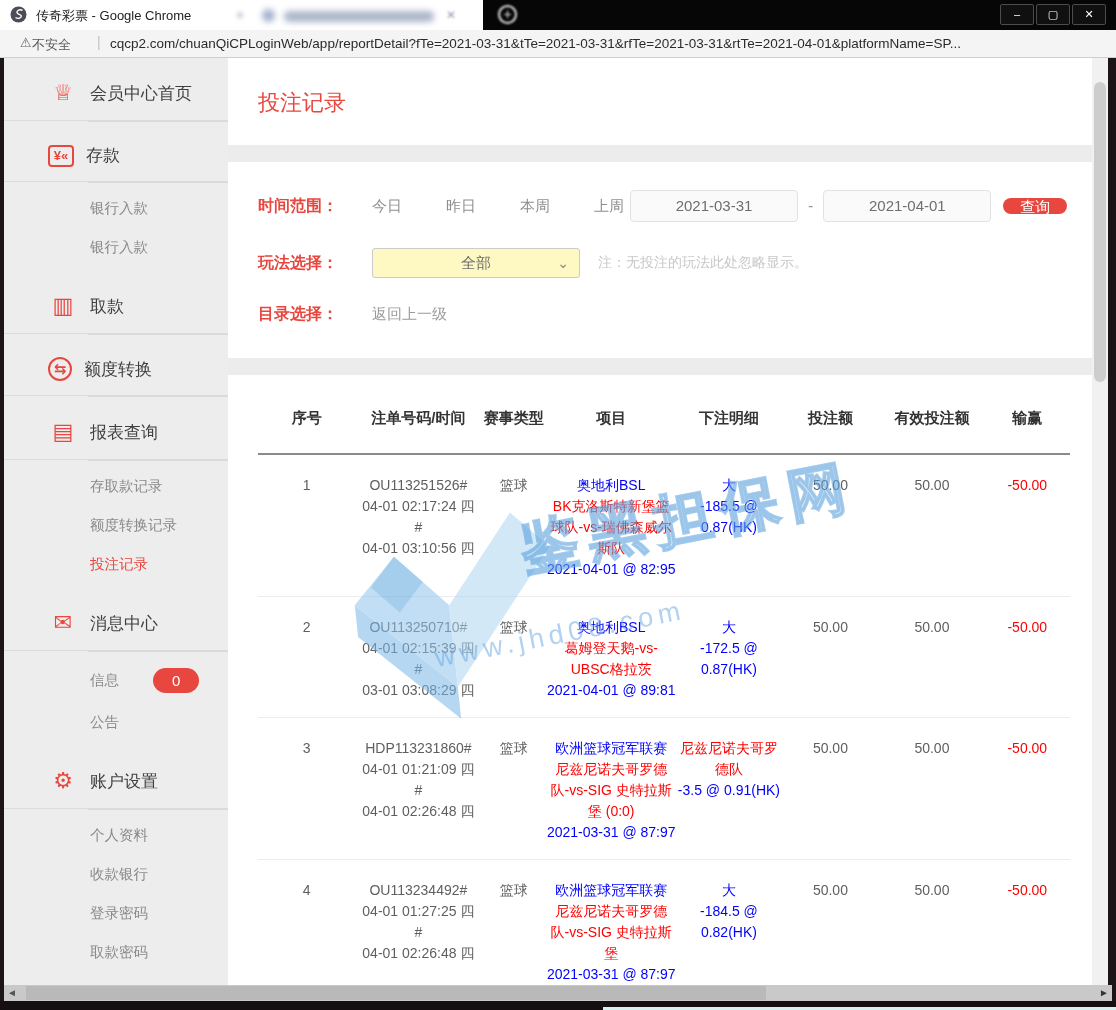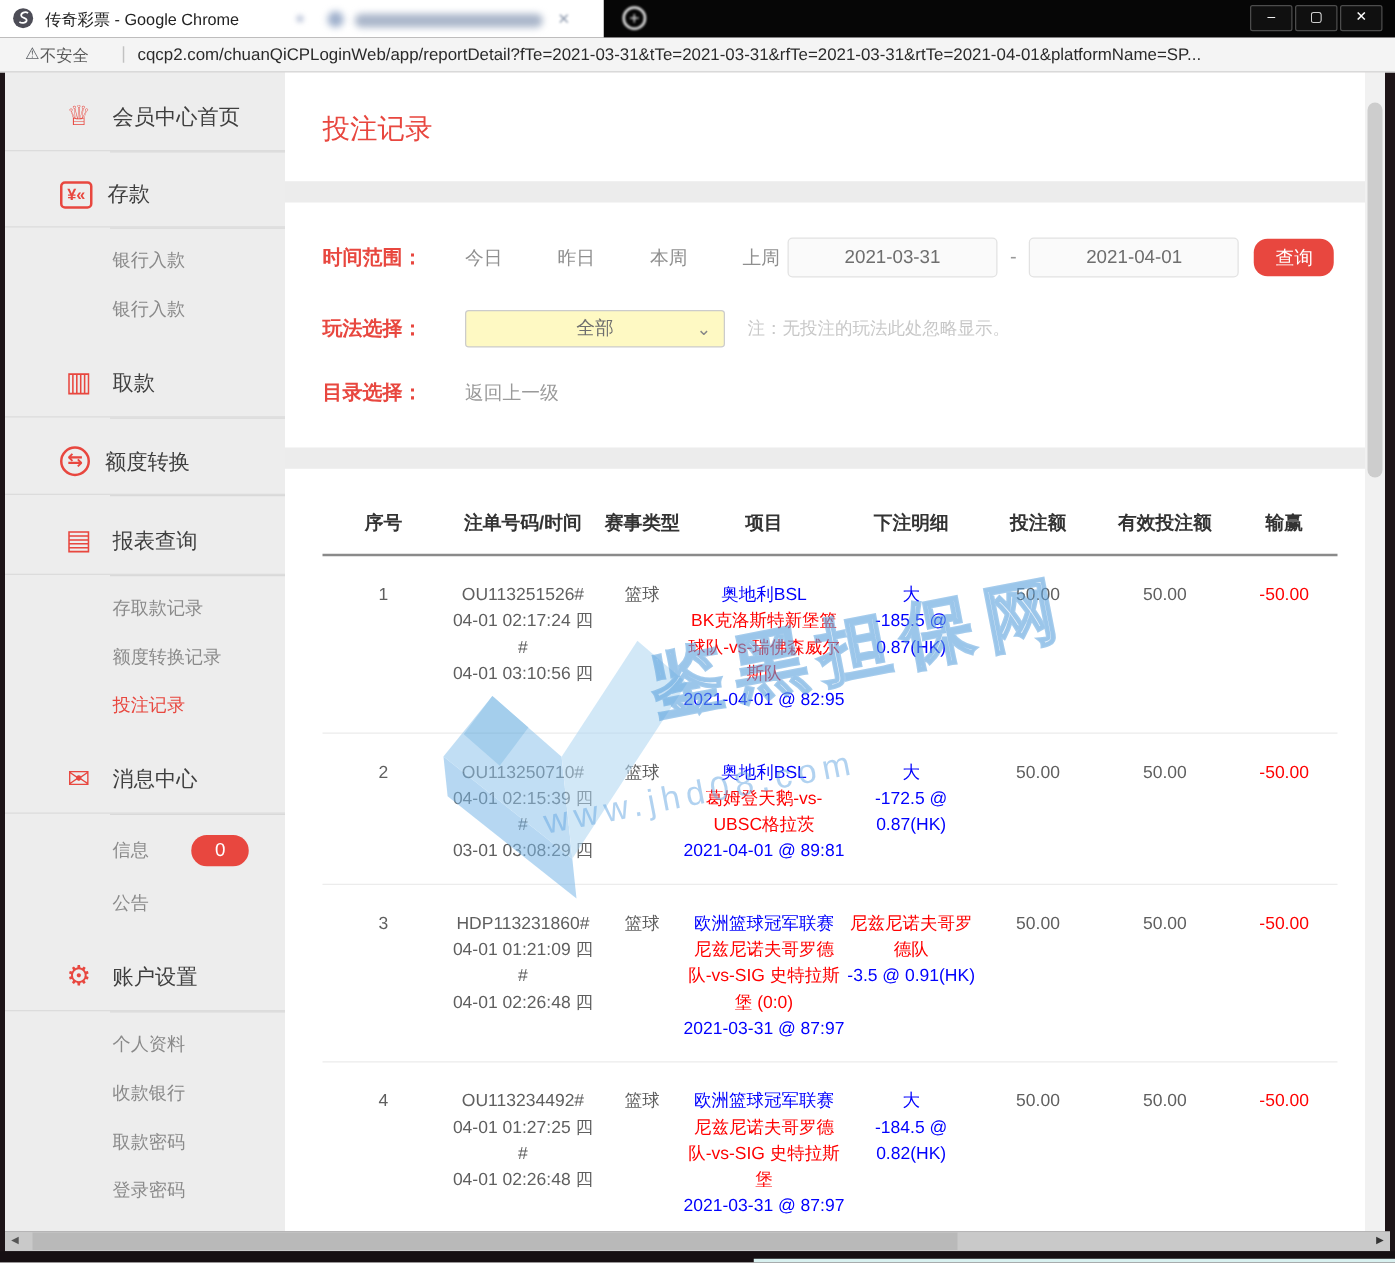--- a/index.html
+++ b/index.html
@@ -55,31 +55,31 @@
   .page-title { margin:30px 0 0 30px; font-size:22px; color:#e8473f; font-weight:400; }
   .band { height:17px; background:#ececec; margin-top:27px; }
   .filters { padding:2px 0 6px 0; }
   .filter-row { display:flex; align-items:center; margin-top:26px; padding-left:30px; }
   .flabel { width:102px; font-size:16px; font-weight:bold; color:#e8473f; flex:none; }
   .quick { display:flex; gap:44px; margin-left:12px; margin-right:6px; }
   .quick span { font-size:15px; color:#8f8f8f; cursor:pointer; }
   .date-input { width:168px; height:32px; background:#fafafa; border:1px solid #e2e2e2; border-radius:4px;
     font-size:15px; color:#6e6e6e; text-align:center; line-height:30px; cursor:text; }
   .dash { margin:0 10px; color:#999; }
-  .btn-query { margin-left:12px; width:64px; height:30px; background:#e8473f; border:none; border-radius:11px;
+  .btn-query { margin-left:12px; width:64px; height:16px; background:#e8473f; border:none; border-radius:11px;
     color:#fff; font-size:15px; cursor:pointer; }
   .select { position:relative; margin-left:12px; width:208px; height:30px; background:#fef9c3; border:1px solid #cccccc;
     border-radius:3px; font-size:15px; color:#6e6e6e; text-align:center; line-height:28px; cursor:pointer; }
   .chev { position:absolute; right:10px; top:0px; color:#888; font-size:14px; }
   .note { margin-left:18px; font-size:14px; color:#c8c8c8; }
   .back-link { margin-left:12px; font-size:15px; color:#9a9a9a; cursor:pointer; }
 
   
   .tablewrap { position:relative; margin-top:0; }
-  .thead { display:flex; margin:34px 22px 0 30px; padding-bottom:15px; border-bottom:2px solid #8a8a8a; }
+  .thead { display:flex; margin:34px 22px 0 30px; padding-bottom:25px; border-bottom:2px solid #8a8a8a; }
   .th { font-size:15px; color:#333; font-weight:bold; text-align:center; }
   .trow { display:flex; margin:0 22px 0 30px; padding:20px 0 16px 0; border-bottom:1px solid #ececec; }
   .td { font-size:14px; text-align:center; line-height:1.5; color:#5f5f5f; word-break:break-word; }
   .c0{width:12%;} .c1{width:15.5%;} .c2{width:8%;} .c3{width:16%;} .c4{width:13%;} .c5{width:12%;} .c6{width:13%;} .c7{width:10.5%;}
   .t-blue { color:#0101fd; display:block; }
   .t-red { color:#fe0202; display:block; }
   .t-gray { color:#5f5f5f; display:block; }
 
   
   .watermark { position:absolute; left:0; top:60px; width:864px; height:320px; pointer-events:none; }
@@ -223,24 +223,24 @@
           </div>
           <div class="side-rule"></div>
           <div class="side-subs">
             <div class="side-sub">
               <div>个人资料</div>
             </div>
             <div class="side-sub">
               <div>收款银行</div>
             </div>
             <div class="side-sub">
+              <div>登录密码</div>
+            </div>
+            <div class="side-sub">
               <div>取款密码</div>
-            </div>
-            <div class="side-sub">
-              <div>登录密码</div>
             </div>
           </div>
         </div>
       </div>
 
     <div class="main">
       <h1 class="page-title">投注记录</h1>
       <div class="band"></div>
 
       <div class="filters">

